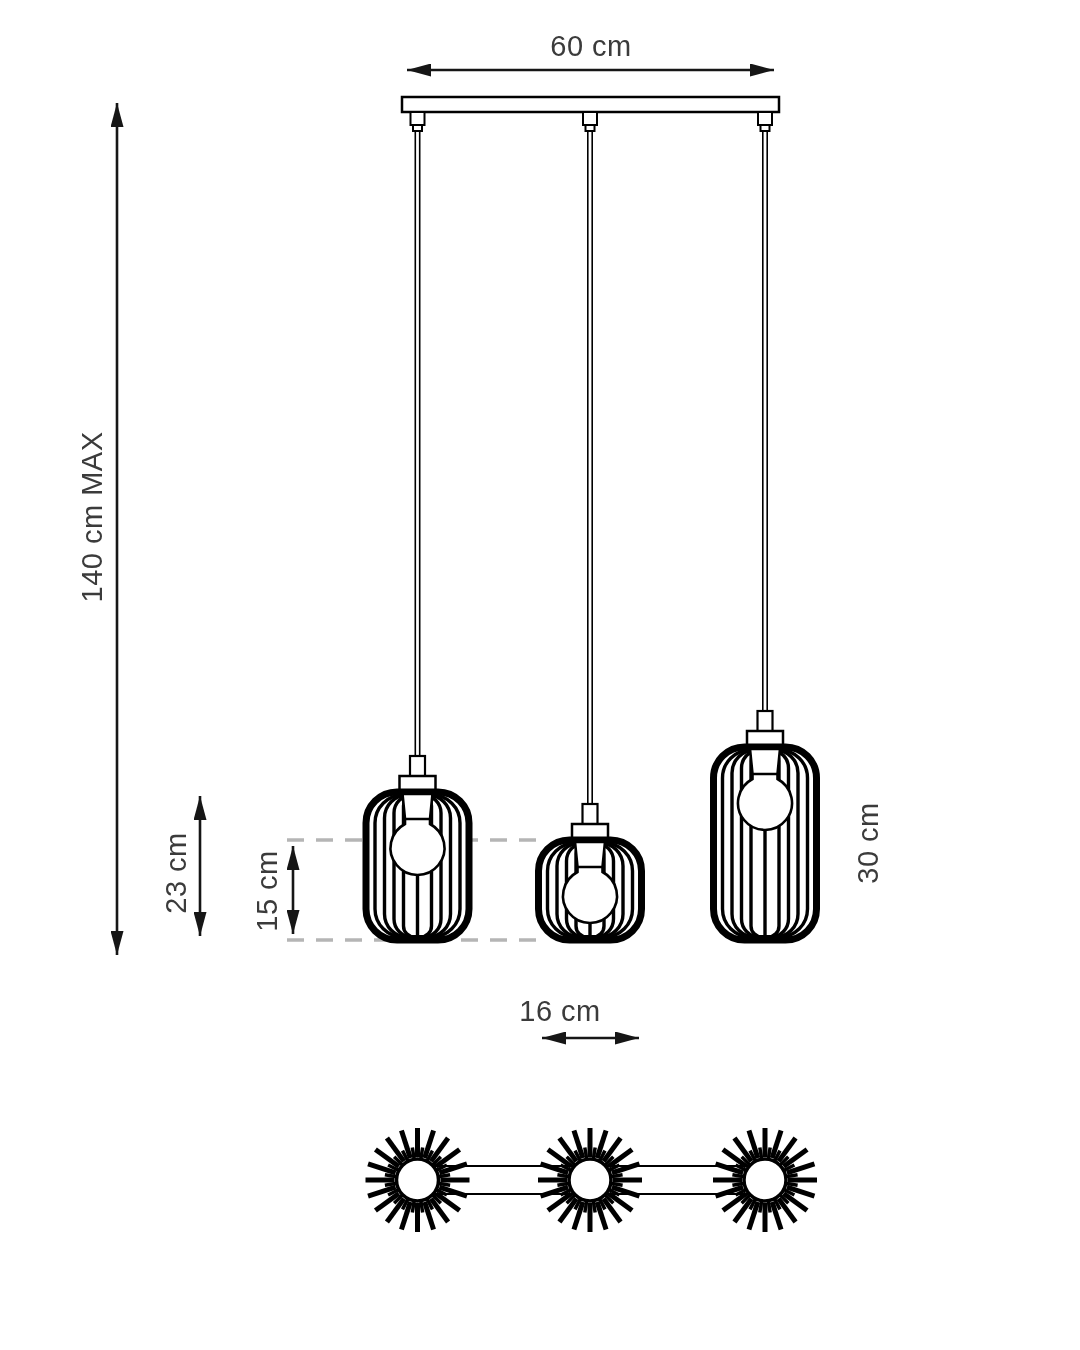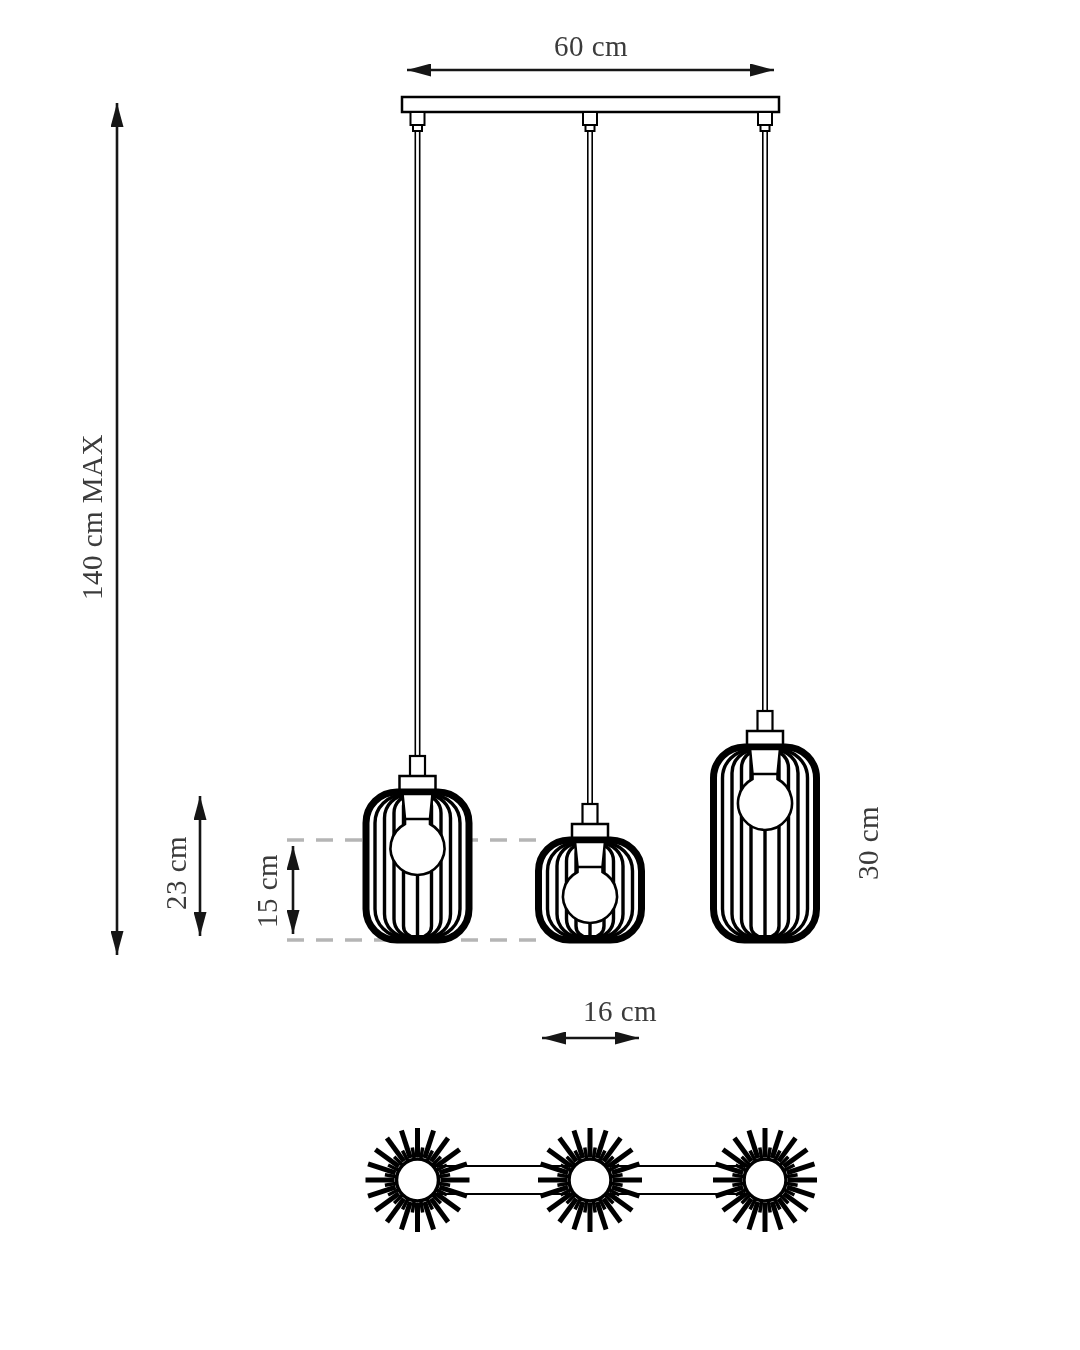--- a/index.html
+++ b/index.html
@@ -1,18 +1,18 @@
 <!DOCTYPE html>
 <html><head>
 <meta charset="utf-8">
 <style>
   html,body{margin:0;padding:0;background:#fff;}
   .canvas{
     position:relative;width:884px;height:1350px;background:#ffffff;
-    font-family:Liberation Serif, serif;overflow:hidden;
+    font-family:Liberation Sans, sans-serif;overflow:hidden;
   }
   .art{position:absolute;left:0;top:0;}
   .lbl{
     position:absolute;font-size:29px;color:#3b3b3b;white-space:nowrap;
     letter-spacing:0.5px;transform:translate(-50%,-50%);
   }
   .lbl.rot{transform:translate(-50%,-50%) rotate(-90deg);}
   .whitefill{fill:#fff;stroke:#000;}
   .dim{stroke:#161616;stroke-width:2.6;fill:none;}
   .dash{stroke:#b5b5b5;stroke-width:3.4;stroke-dasharray:17 12;fill:none;}
@@ -258,14 +258,14 @@
           <circle r="21" fill="#fff" stroke="#000" stroke-width="3.5"></circle>
         </g>
     </g>
   </svg>
 
   <div class="lbl" style="left:591px;top:46px;">60 cm</div>
   <div class="lbl rot" style="left:92px;top:517px;">140 cm MAX</div>
   <div class="lbl rot" style="left:176px;top:873px;">23 cm</div>
   <div class="lbl rot" style="left:267px;top:891px;">15 cm</div>
   <div class="lbl rot" style="left:868px;top:843px;">30 cm</div>
-  <div class="lbl" style="left:620px;top:1011px;">16 cm</div>
+  <div class="lbl" style="left:560px;top:1011px;">16 cm</div>
 </div>
 
 </body></html>

